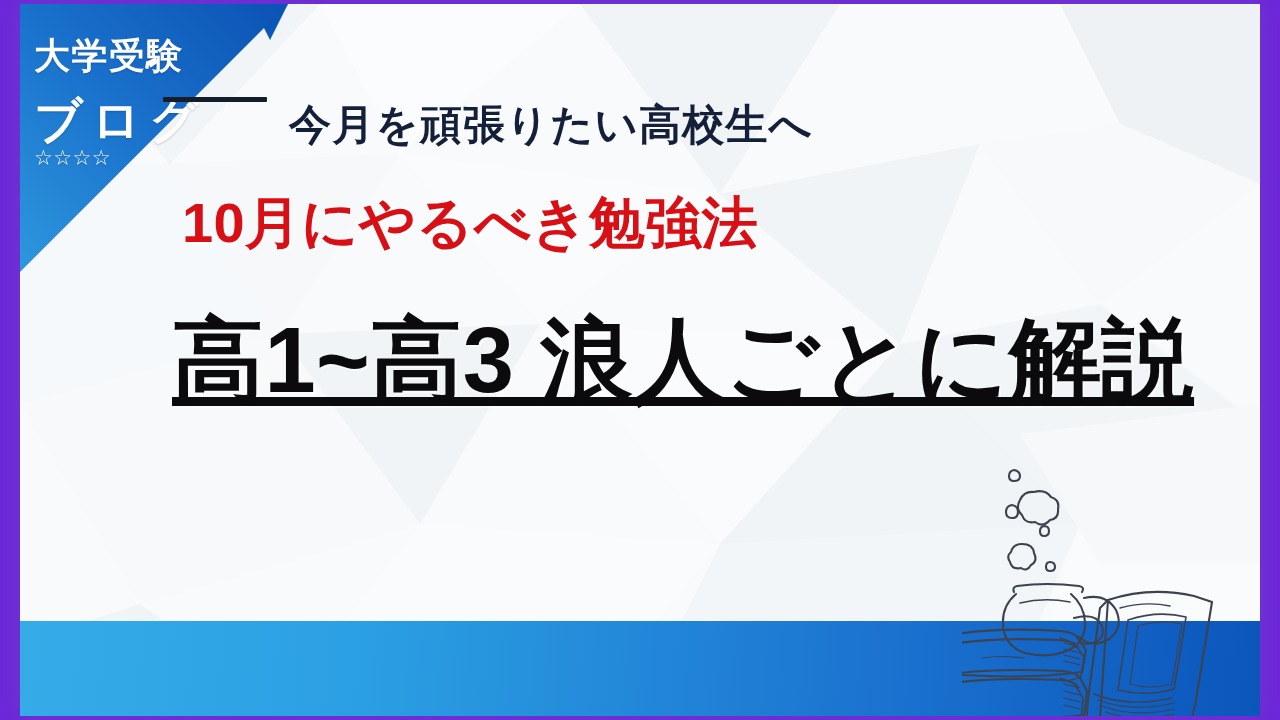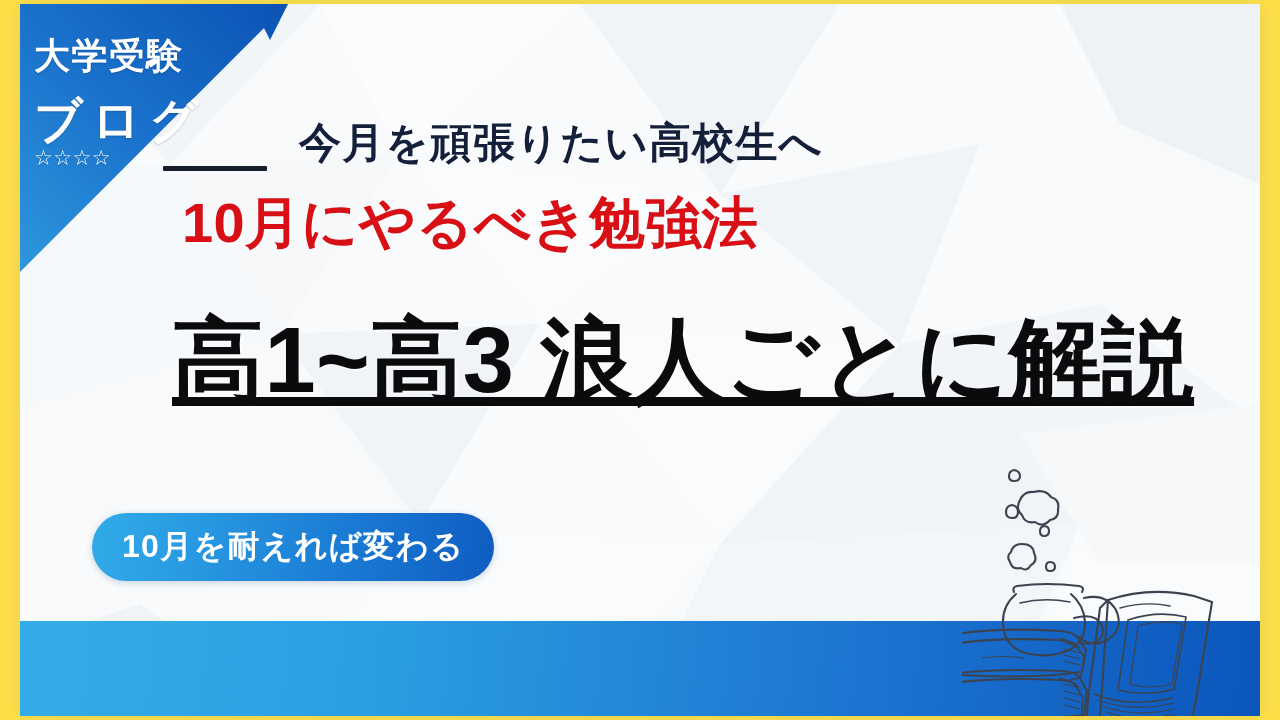--- a/index.html
+++ b/index.html
@@ -10,21 +10,21 @@
     height: 720px;
     overflow: hidden;
     background: #ffffff;
     font-family: "Liberation Sans", "DejaVu Sans", sans-serif;
   }
 
   #canvas {
     position: relative;
     width: 1280px;
     height: 720px;
-    background: #fde047;
+    background: #6d28d9;
     overflow: hidden;
   }
 
   
   .card {
     position: absolute;
     left: 20px;
     top: 4px;
     width: 1240px;
     height: 712px;
@@ -78,24 +78,24 @@
     white-space: nowrap;
   }
   .ribbon-line.l1 { left: 14px; top: 28px;  font-size: 36px; }
   .ribbon-line.l2 { left: 14px; top: 85px;  font-size: 48px; letter-spacing: 0.18em; }
   .ribbon-line.l3 { left: 14px; top: 142px; font-size: 21px; letter-spacing: 0.02em; font-weight: 400; }
 
   
   .subtitle-row {
     position: absolute;
     left: 143px;
-    top: 111px;
+    top: 93px;
     display: flex;
-    align-items: flex-end;
-    gap: 32px;
+    align-items: flex-start;
+    gap: 22px;
   }
   .sub-dash {
     width: 104px;
     height: 5px;
     background: #151c2c;
     border-radius: 1px;
   }
   .subtitle-text {
     font-size: 42px;
     font-weight: 700;
@@ -272,16 +272,15 @@
     </div>
 
     <div class="subtitle-row">
       <span class="sub-dash"></span>
       <span class="subtitle-text">今月を頑張りたい高校生へ</span>
     </div>
 
     <div class="headline-red">10月にやるべき勉強法</div>
     <div class="headline-black">高1~高3 浪人ごとに解説</div>
 
-    <div class="pill">10月を耐えれば変わる</div>
 
   </div>
 </div>
 
 </body></html>

